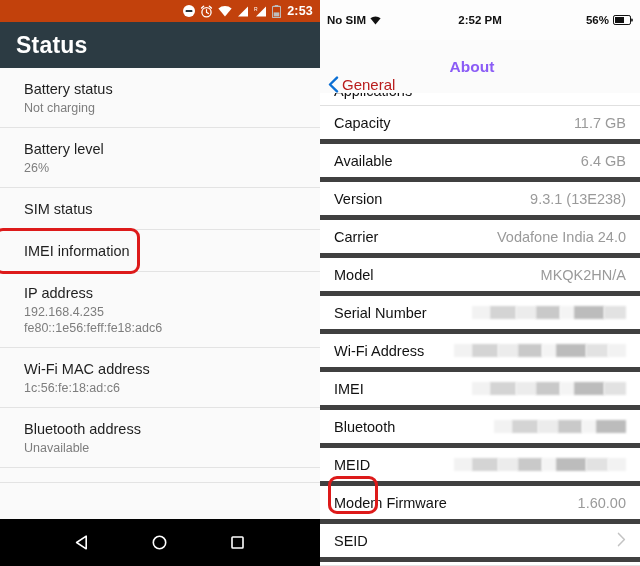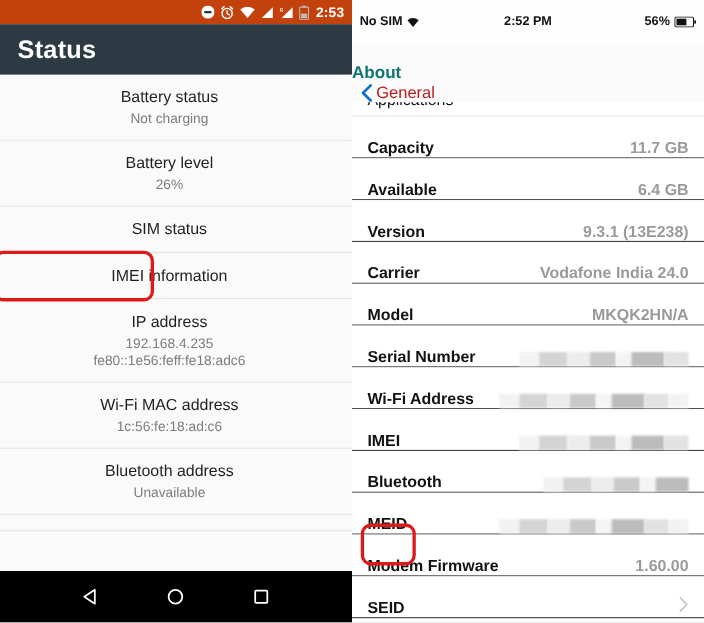--- a/index.html
+++ b/index.html
@@ -31,24 +31,23 @@
     flex:0 0 46px;background:#2c3b43;color:#fff;
     display:flex;align-items:center;padding:0 16px;box-sizing:border-box;
   }
   .a-title{font-size:23px;font-weight:bold;letter-spacing:.2px;}
 
   .a-list{
     flex:1 1 auto;background:#fafafa;position:relative;overflow:hidden;
   }
   .a-row{
     position:relative;box-sizing:border-box;
-    padding:12px 16px 11px 4px;
+    padding:12px 16px 11px 24px;
     border-bottom:1px solid #e3e3e3;
     background:#fafafa;
-    text-align:center;
   }
   .a-row-title{font-size:14.5px;color:#1f1f1f;line-height:18px;}
   .a-row-sub{font-size:12.5px;color:#7d7d7d;line-height:16px;margin-top:2px;}
   .a-row-sub div{line-height:16px;}
 
   .a-scrollbar{
     position:absolute;right:0;top:0;width:3px;height:232px;
     background:#b9b9b9;border-radius:2px;
   }
   .a-tail{height:14px;background:#fafafa;border-bottom:1px solid #e3e3e3;}
@@ -79,35 +78,35 @@
   .i-sb-left{display:flex;align-items:center;gap:4px;flex:1;}
   .i-sb-center{flex:0 0 auto;}
   .i-sb-right{display:flex;align-items:center;gap:4px;flex:1;justify-content:flex-end;}
 
   .i-navbar{
     flex:0 0 34px;background:#fbfbfb;position:relative;
     display:flex;align-items:center;padding:0 8px;box-sizing:border-box;
   }
   .i-back{display:flex;align-items:center;gap:3px;color:#b91c1c;font-size:15px;margin-top:36px;}
   .i-navtitle{
-    position:absolute;left:0;right:16px;text-align:left;
-    font-size:15.5px;font-weight:bold;color:#0f766e;pointer-events:none;
+    position:absolute;left:0;right:16px;text-align:center;
+    font-size:15.5px;font-weight:bold;color:#8b5cf6;pointer-events:none;
   }
   .i-partial{
     flex:0 0 12px;background:#fff;position:relative;overflow:hidden;
     border-bottom:1px solid #e0e0e0;
   }
   .i-partial-txt{
     position:absolute;left:14px;top:-10px;font-size:14.5px;color:#111;
   }
   .i-list{flex:1 1 auto;background:#ffffff;overflow:hidden;}
   .i-row{
-    height:38px;display:flex;align-items:flex-end;
+    height:38px;display:flex;align-items:center;
     padding:0 14px;box-sizing:border-box;position:relative;
-    border-bottom:1px solid #404040;background:#fff;font-weight:bold;
+    border-bottom:5px solid #404040;background:#fff;
   }
   .i-row:last-child{border-bottom:1px solid #e4e4e4;}
   .i-label{font-size:14.5px;color:#121212;flex:0 0 auto;}
   .i-value{
     margin-left:auto;font-size:14.5px;color:#9a9a9a;
     display:flex;align-items:center;gap:4px;
   }
   .i-chevron{color:#c3c3c3;font-size:15px;margin-left:auto;}
   .i-footer{flex:0 0 auto;background:#efeff4;border-top:1px solid #e4e4e4;}
 

